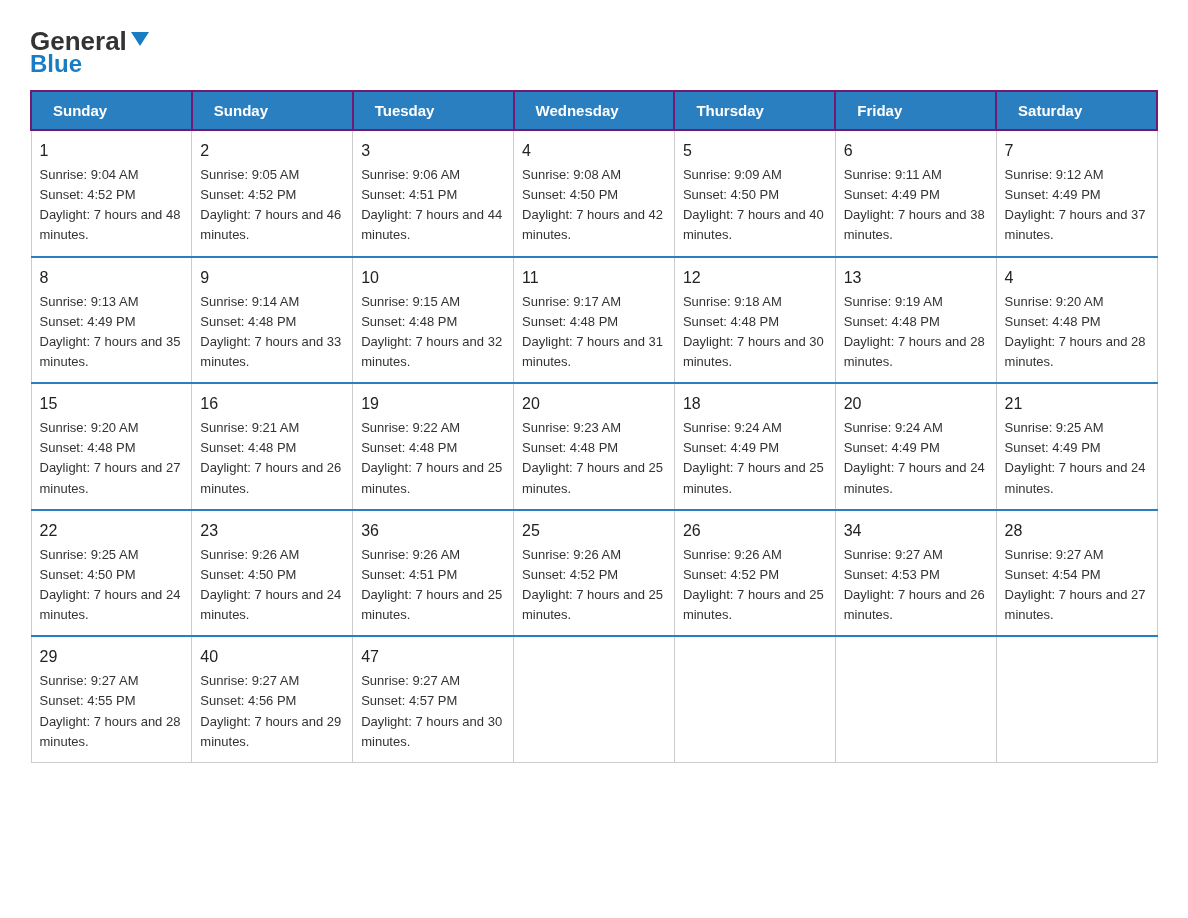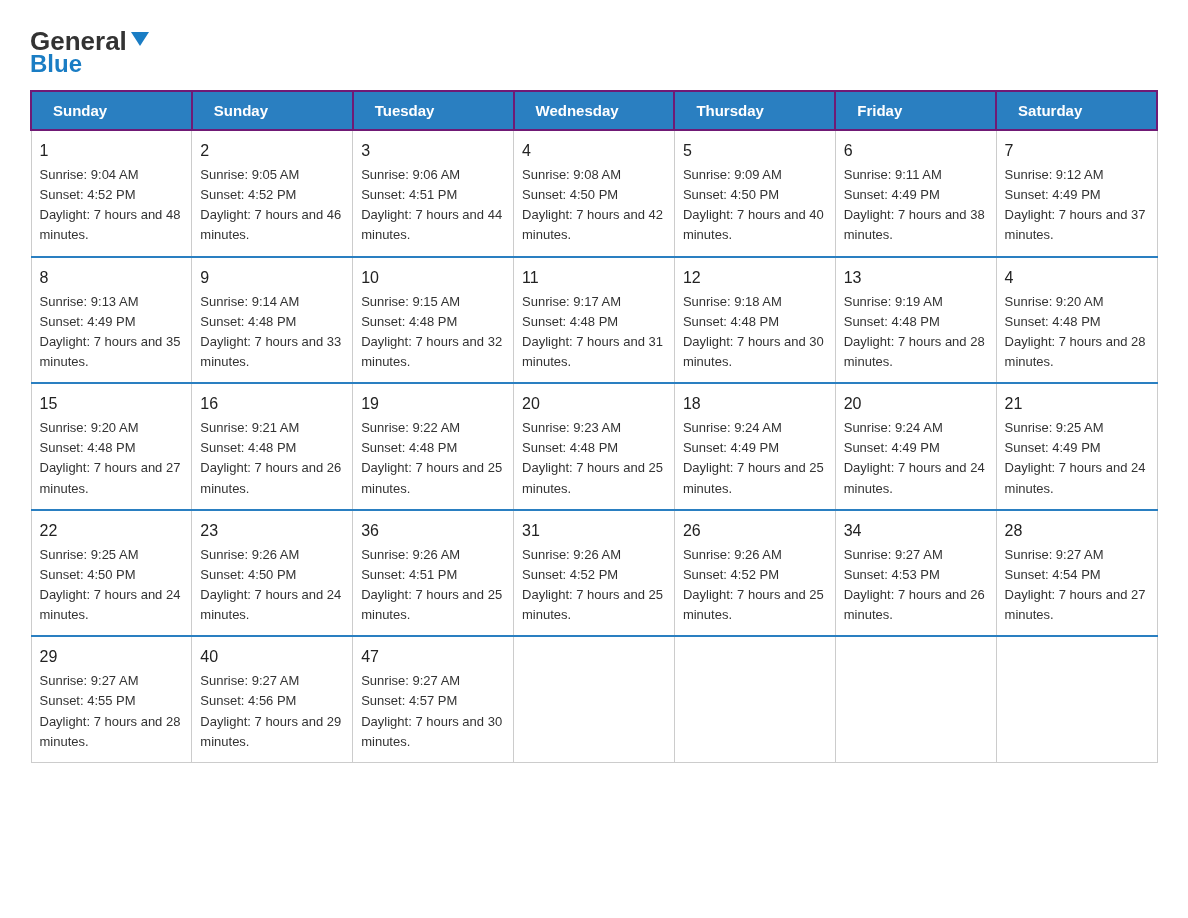--- a/index.html
+++ b/index.html
@@ -144,21 +144,21 @@
         <td><span class="day-number">19</span><span class="day-info">Sunrise: 9:22 AM<br>Sunset: 4:48 PM<br>Daylight: 7 hours and 25 minutes.</span></td>
         <td><span class="day-number">20</span><span class="day-info">Sunrise: 9:23 AM<br>Sunset: 4:48 PM<br>Daylight: 7 hours and 25 minutes.</span></td>
         <td><span class="day-number">18</span><span class="day-info">Sunrise: 9:24 AM<br>Sunset: 4:49 PM<br>Daylight: 7 hours and 25 minutes.</span></td>
         <td><span class="day-number">20</span><span class="day-info">Sunrise: 9:24 AM<br>Sunset: 4:49 PM<br>Daylight: 7 hours and 24 minutes.</span></td>
         <td><span class="day-number">21</span><span class="day-info">Sunrise: 9:25 AM<br>Sunset: 4:49 PM<br>Daylight: 7 hours and 24 minutes.</span></td>
       </tr>
       <tr>
         <td><span class="day-number">22</span><span class="day-info">Sunrise: 9:25 AM<br>Sunset: 4:50 PM<br>Daylight: 7 hours and 24 minutes.</span></td>
         <td><span class="day-number">23</span><span class="day-info">Sunrise: 9:26 AM<br>Sunset: 4:50 PM<br>Daylight: 7 hours and 24 minutes.</span></td>
         <td><span class="day-number">36</span><span class="day-info">Sunrise: 9:26 AM<br>Sunset: 4:51 PM<br>Daylight: 7 hours and 25 minutes.</span></td>
-        <td><span class="day-number">31</span><span class="day-info">Sunrise: 9:26 AM<br>Sunset: 4:52 PM<br>Daylight: 7 hours and 25 minutes.</span></td>
+        <td><span class="day-number">25</span><span class="day-info">Sunrise: 9:26 AM<br>Sunset: 4:52 PM<br>Daylight: 7 hours and 25 minutes.</span></td>
         <td><span class="day-number">26</span><span class="day-info">Sunrise: 9:26 AM<br>Sunset: 4:52 PM<br>Daylight: 7 hours and 25 minutes.</span></td>
         <td><span class="day-number">34</span><span class="day-info">Sunrise: 9:27 AM<br>Sunset: 4:53 PM<br>Daylight: 7 hours and 26 minutes.</span></td>
         <td><span class="day-number">28</span><span class="day-info">Sunrise: 9:27 AM<br>Sunset: 4:54 PM<br>Daylight: 7 hours and 27 minutes.</span></td>
       </tr>
       <tr>
         <td><span class="day-number">29</span><span class="day-info">Sunrise: 9:27 AM<br>Sunset: 4:55 PM<br>Daylight: 7 hours and 28 minutes.</span></td>
         <td><span class="day-number">40</span><span class="day-info">Sunrise: 9:27 AM<br>Sunset: 4:56 PM<br>Daylight: 7 hours and 29 minutes.</span></td>
         <td><span class="day-number">47</span><span class="day-info">Sunrise: 9:27 AM<br>Sunset: 4:57 PM<br>Daylight: 7 hours and 30 minutes.</span></td>
         <td></td>
         <td></td>

